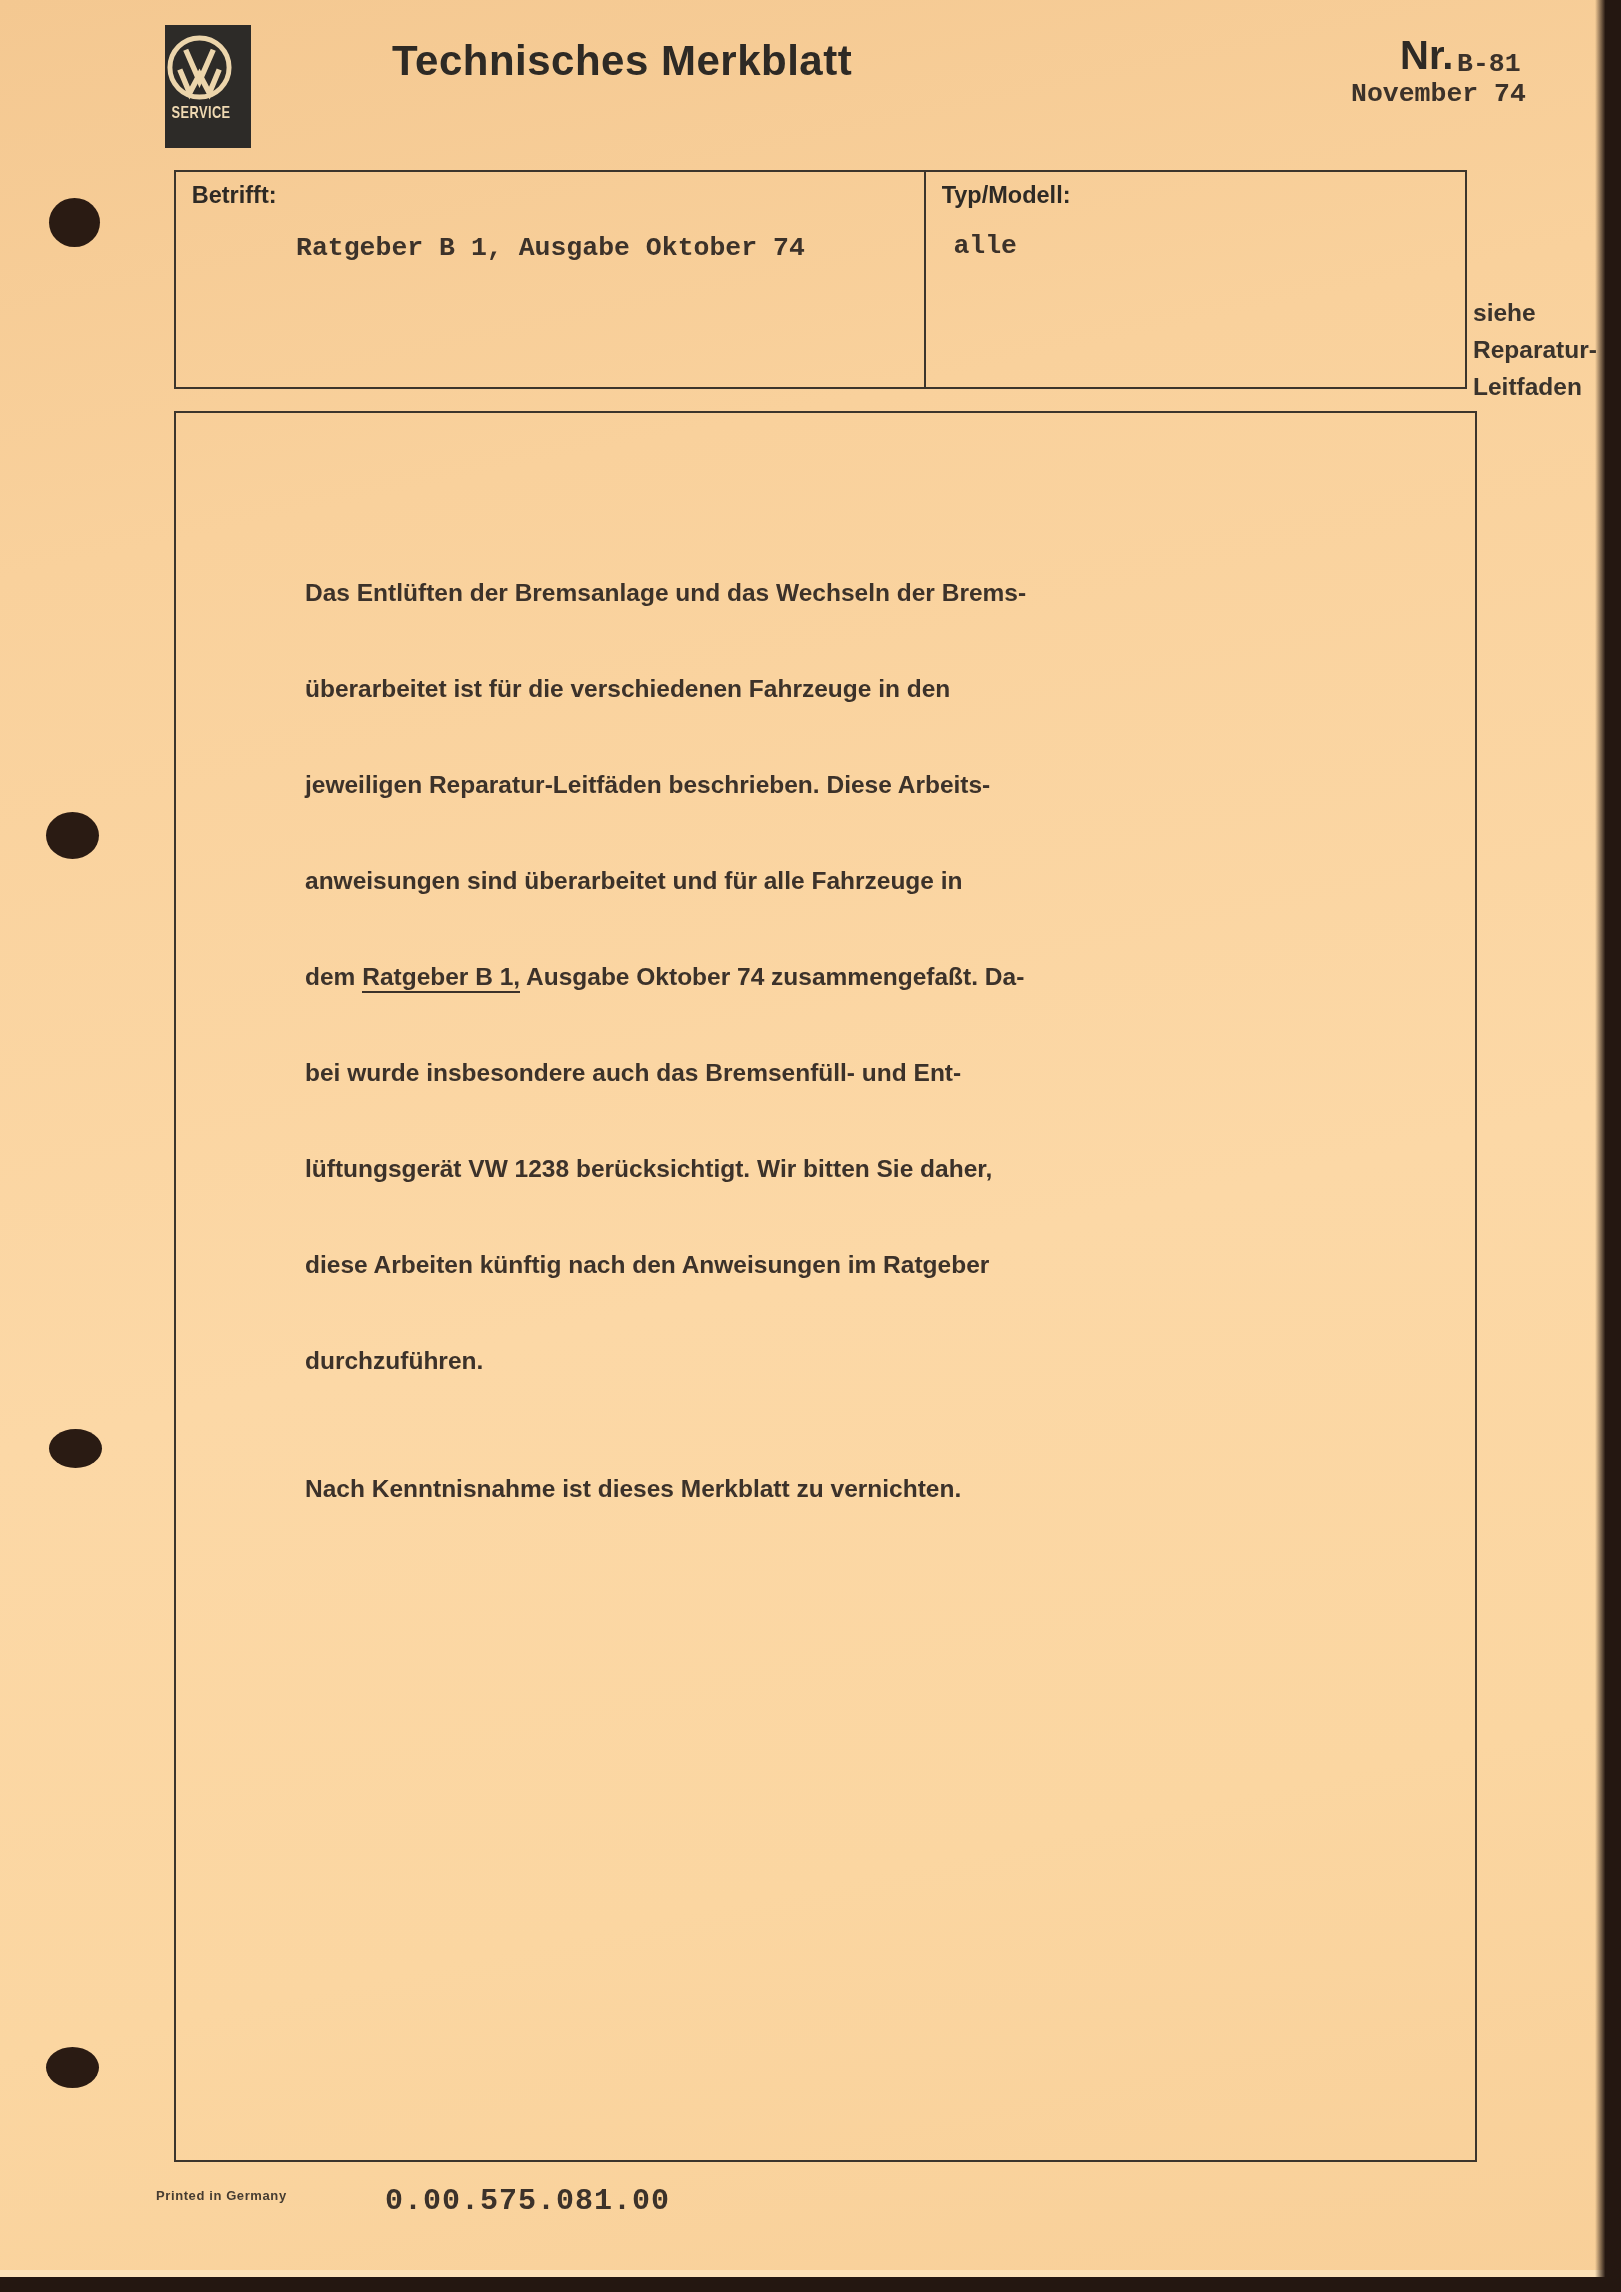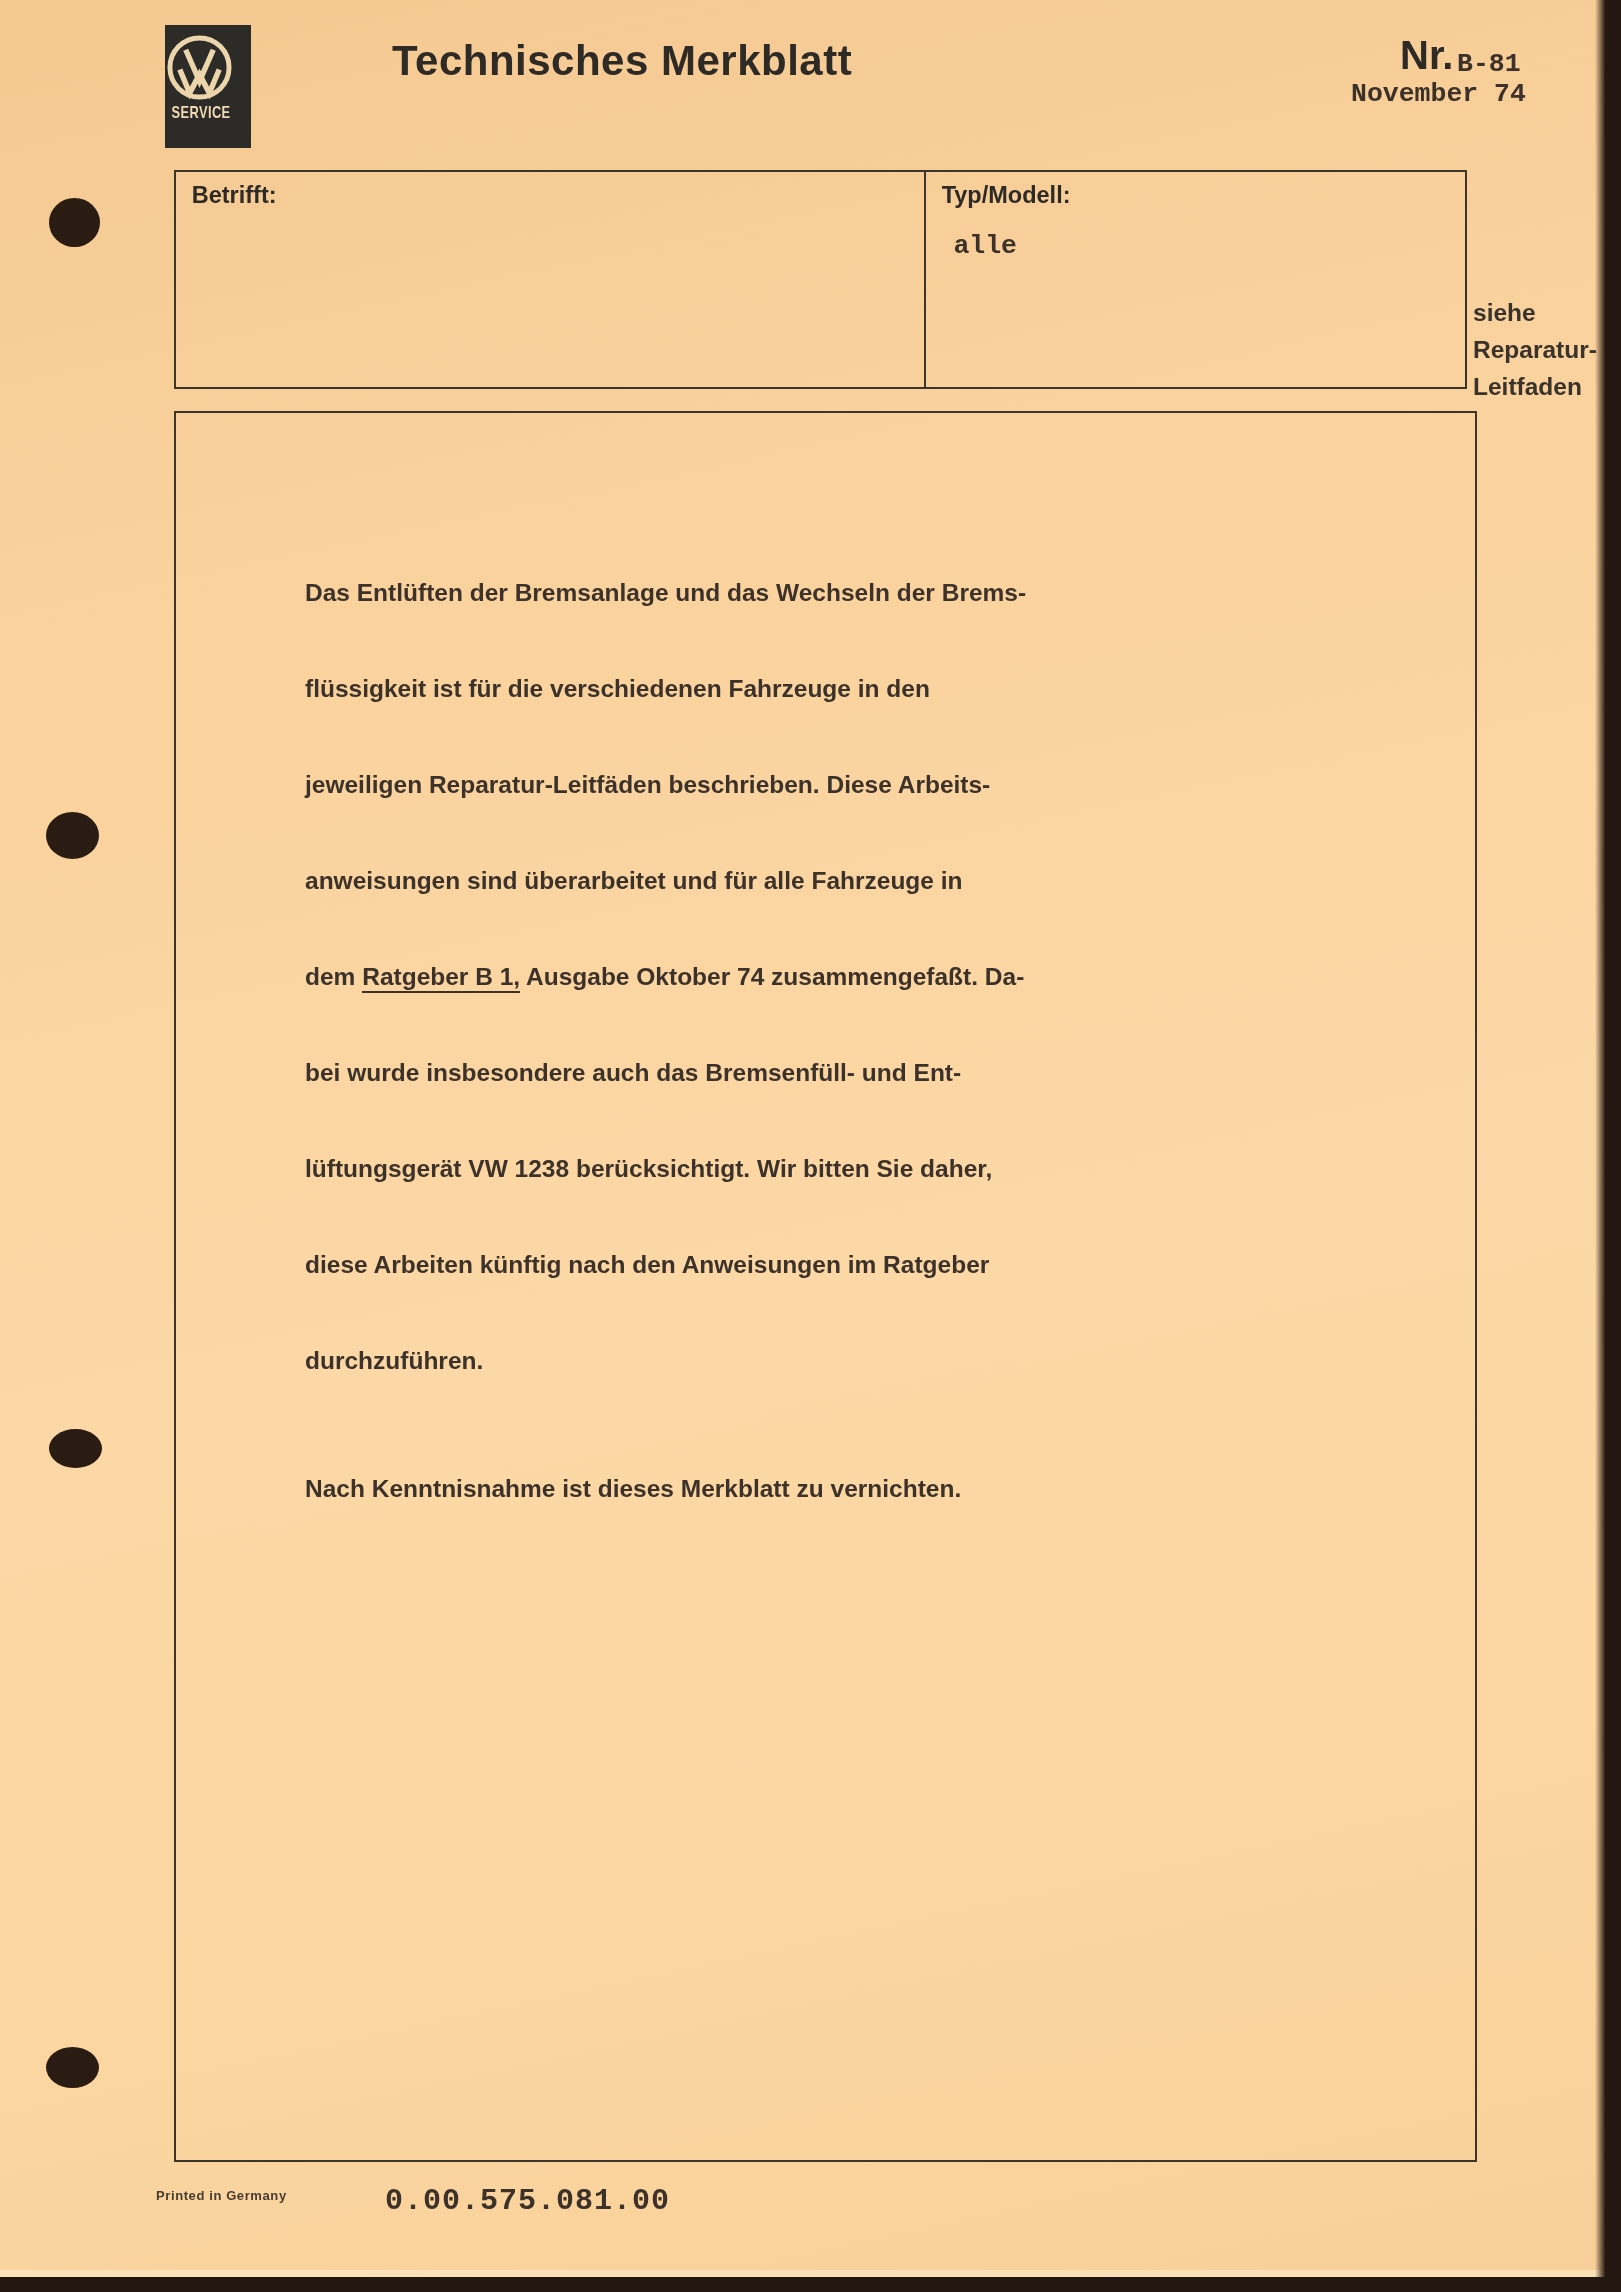--- a/index.html
+++ b/index.html
@@ -83,37 +83,38 @@
   </div>
 
   <div class="page-title">Technisches Merkblatt</div>
   <div class="nr-label">Nr.</div>
   <div class="nr-value mono">B-81</div>
   <div class="doc-date mono">November 74</div>
 
   <div class="header-box">
     <div class="cell-betrifft">
       <div class="box-label">Betrifft:</div>
+      <div class="betrifft-value mono">Ratgeber B 1, Ausgabe Oktober 74</div>
     </div>
     <div class="cell-typ">
       <div class="box-label">Typ/Modell:</div>
       <div class="typ-value mono">alle</div>
     </div>
   </div>
 
   <div class="side-note">
     <div>siehe</div>
     <div>Reparatur-</div>
     <div>Leitfaden</div>
   </div>
 
   <div class="content-box">
     <div class="body-text">
       <div class="body-line">Das Entlüften der Bremsanlage und das Wechseln der Brems-</div>
-      <div class="body-line">flüssigkeit ist für die verschiedenen Fahrzeuge in den</div>
+      <div class="body-line">überarbeitet ist für die verschiedenen Fahrzeuge in den</div>
       <div class="body-line">jeweiligen Reparatur-Leitfäden beschrieben. Diese Arbeits-</div>
       <div class="body-line">anweisungen sind überarbeitet und für alle Fahrzeuge in</div>
       <div class="body-line"><span>dem </span><span class="underlined-ref">Ratgeber B 1,</span><span> Ausgabe Oktober 74 zusammengefaßt. Da-</span></div>
       <div class="body-line">bei wurde insbesondere auch das Bremsenfüll- und Ent-</div>
       <div class="body-line">lüftungsgerät VW 1238 berücksichtigt. Wir bitten Sie daher,</div>
       <div class="body-line">diese Arbeiten künftig nach den Anweisungen im Ratgeber</div>
       <div class="body-line">durchzuführen.</div>
       <div class="body-line para2">Nach Kenntnisnahme ist dieses Merkblatt zu vernichten.</div>
     </div>
   </div>

